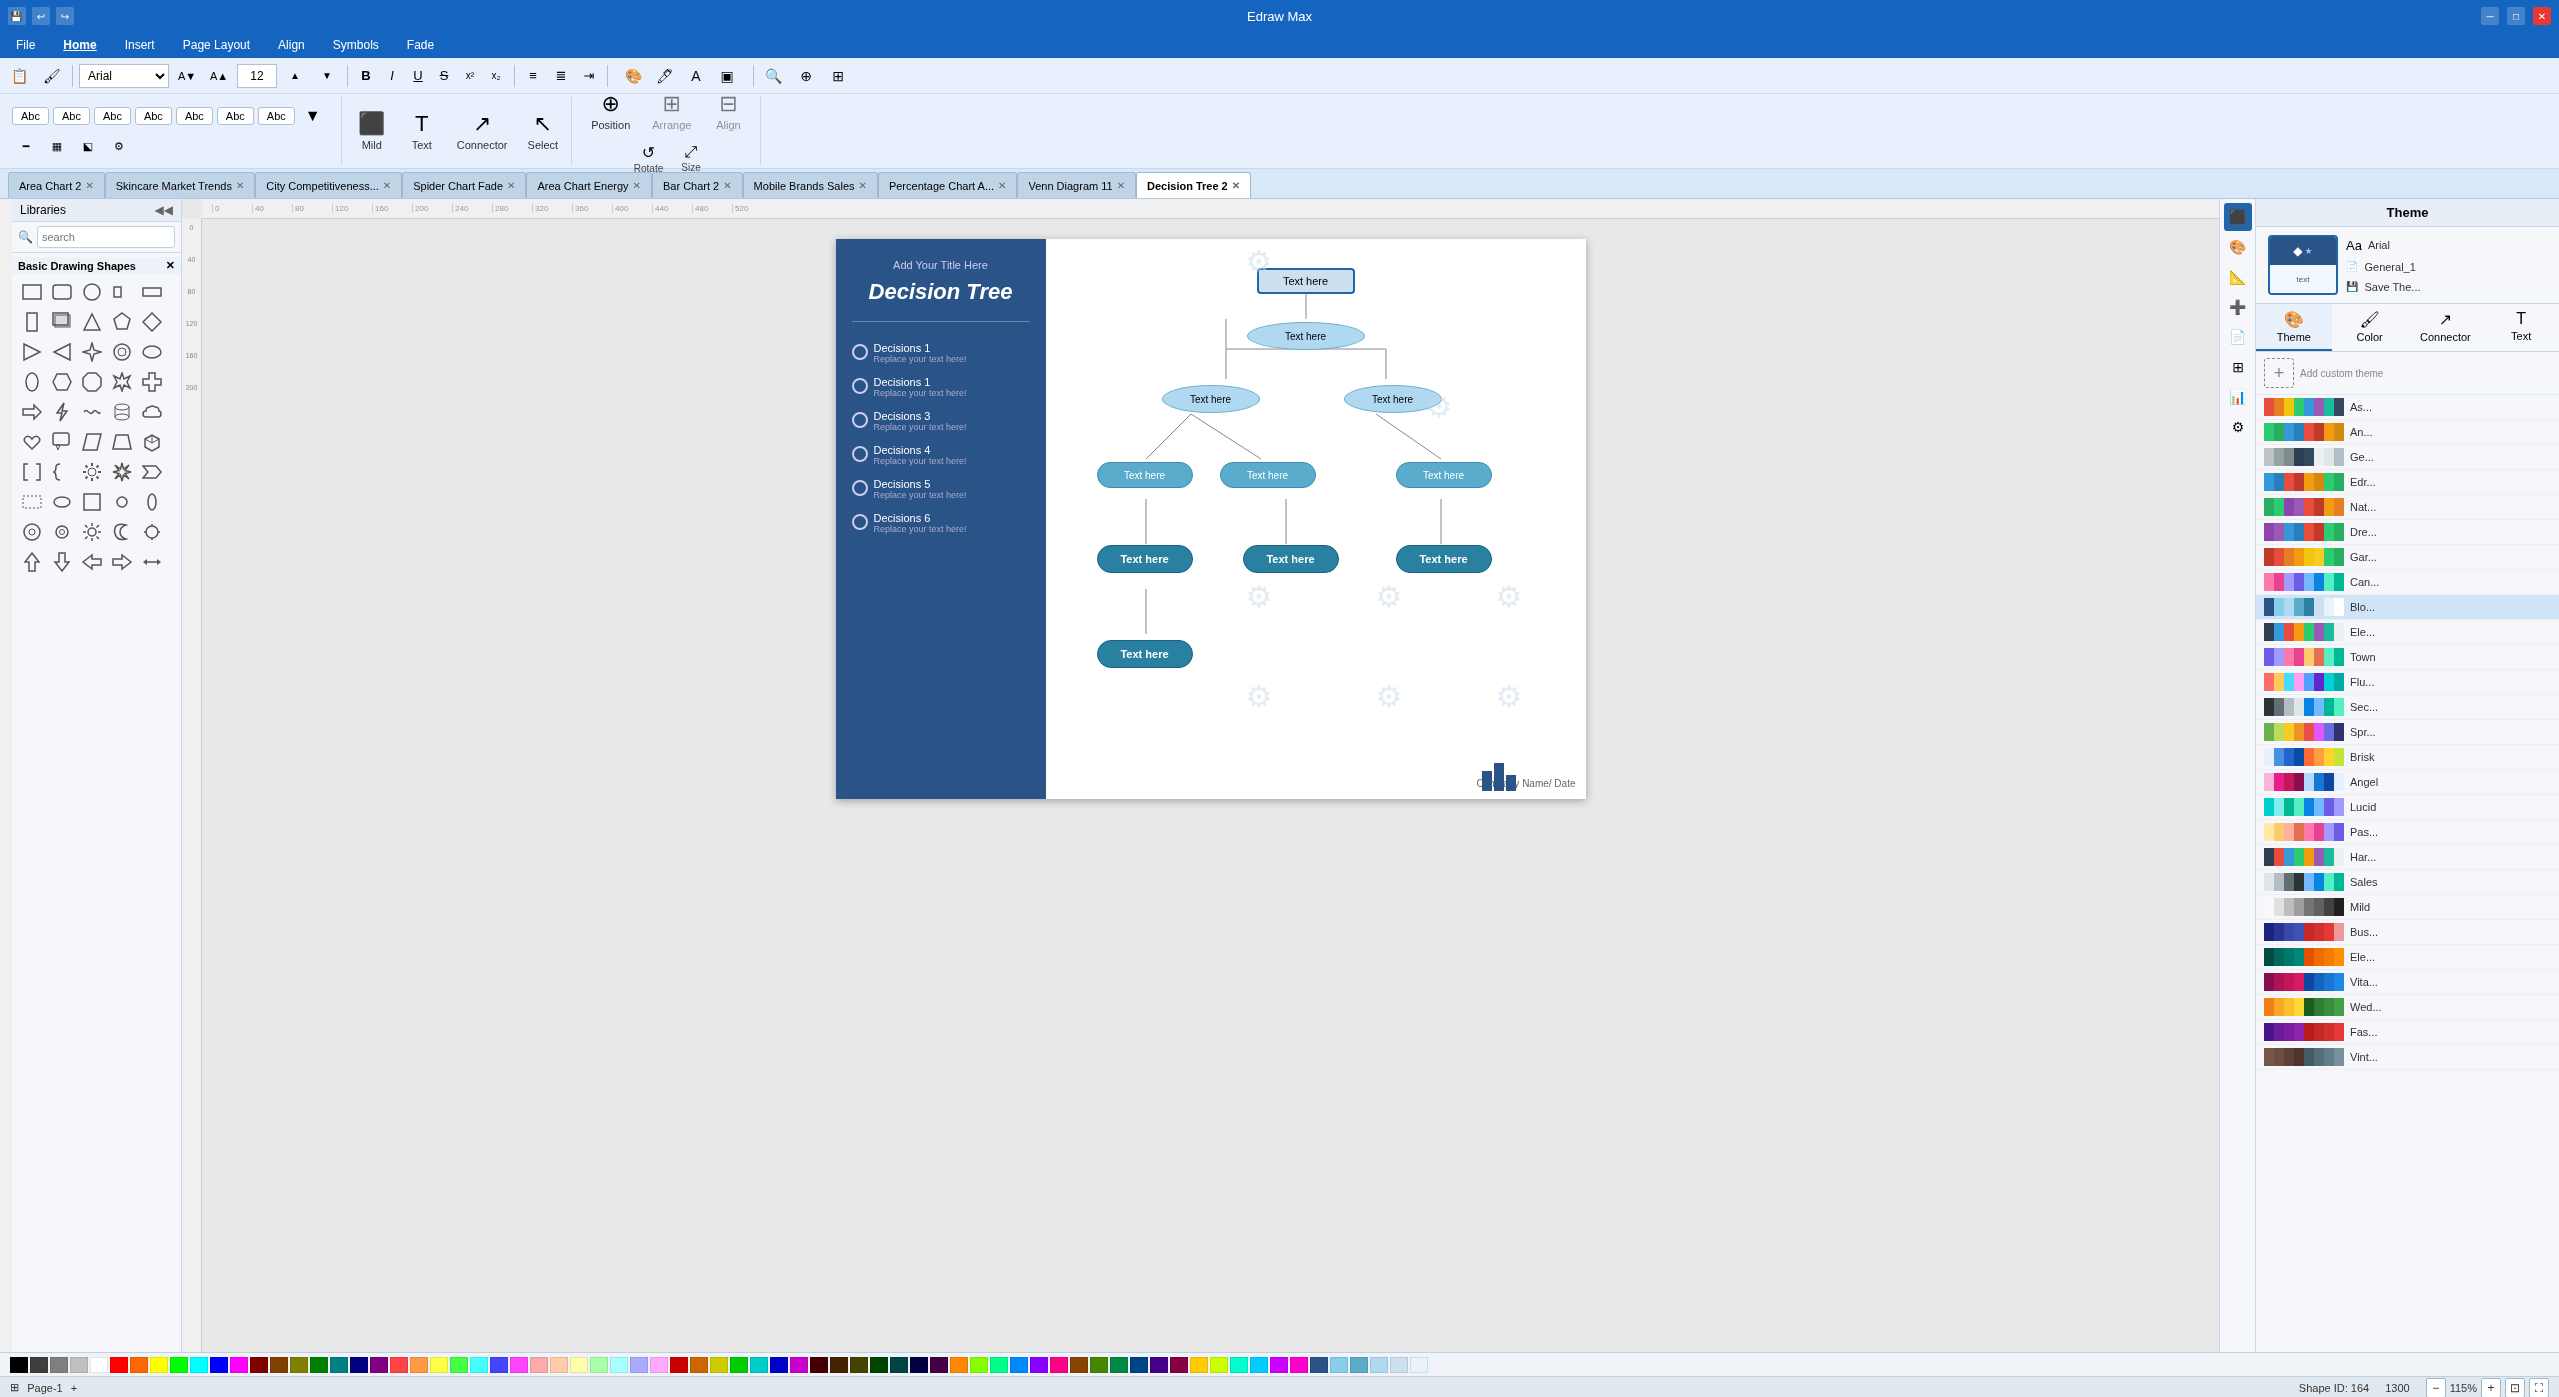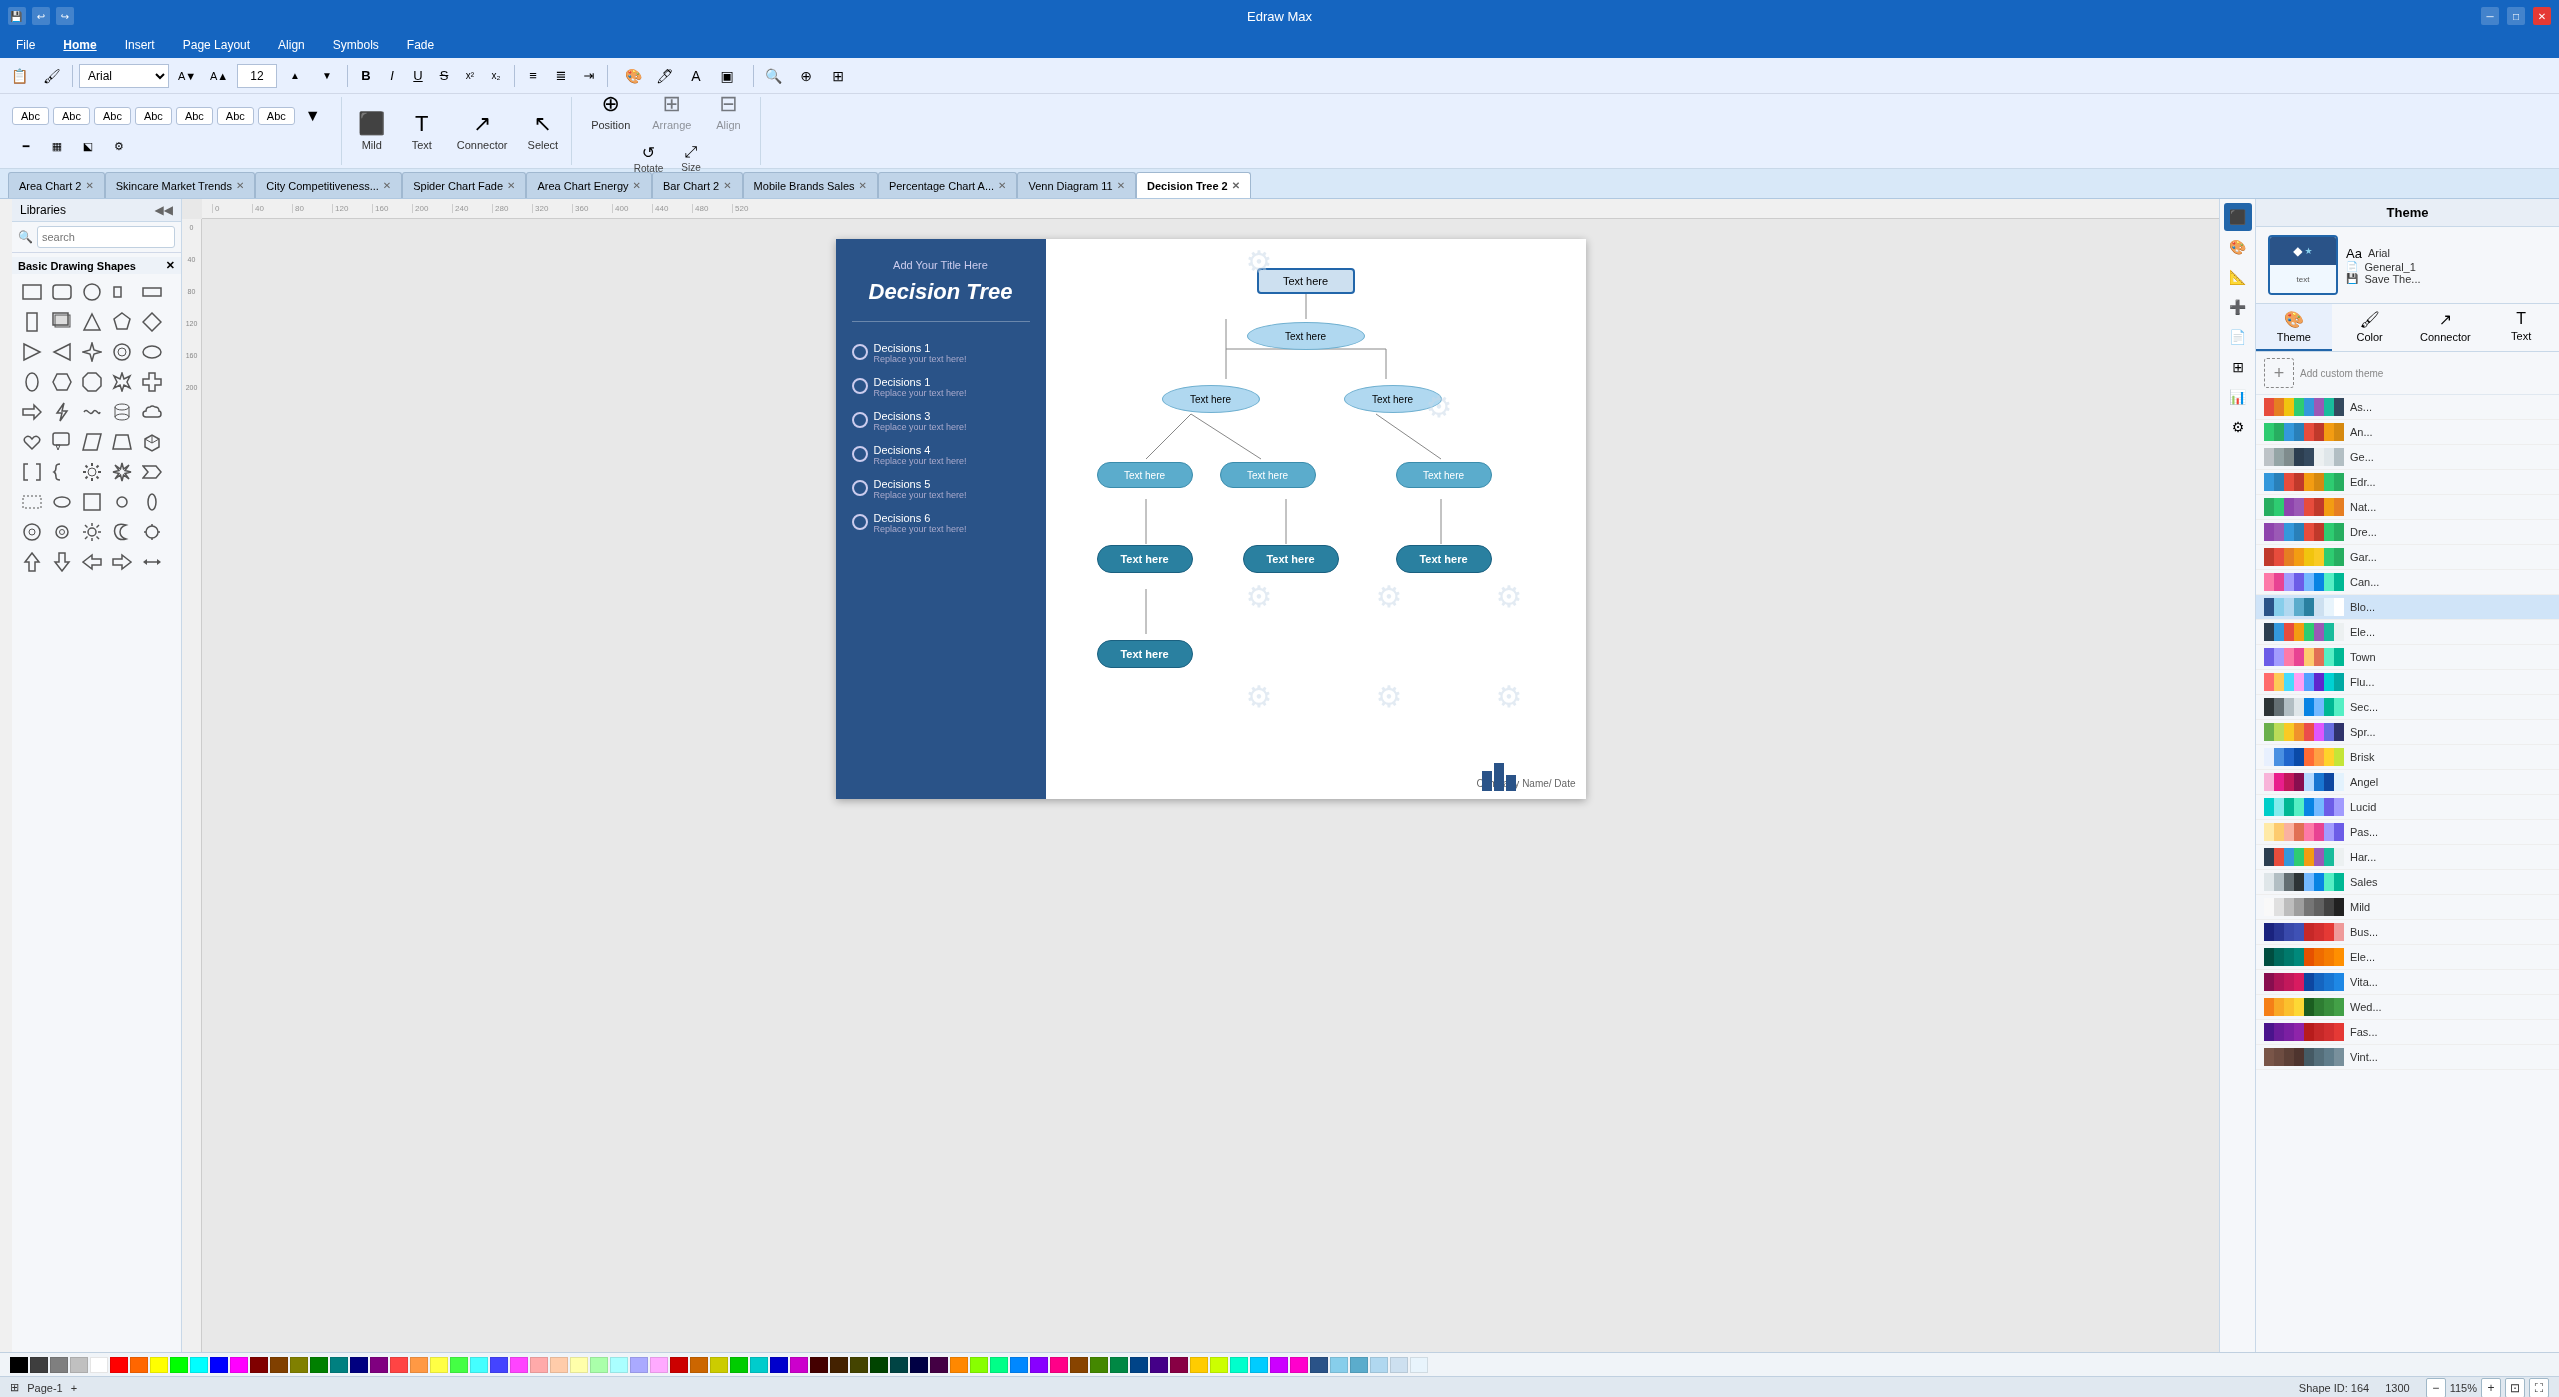--- a/index.html
+++ b/index.html
@@ -1141,21 +1141,21 @@
         </div>
 
         <div class="theme-preview">
           <div class="theme-card active">
             <div style="background:#2a5388; height:28px; display:flex; align-items:center; justify-content:center;">
               <span style="font-size:12px; color:white;">◆</span>
               <span style="font-size:9px; color:#87ceeb; margin-left:2px;">★</span>
             </div>
             <div style="background:#f0f8ff; flex:1; display:flex; align-items:center; justify-content:center; font-size:8px; color:#555;">text</div>
           </div>
-          <div style="display:flex; flex-direction:column; gap:0; justify-content:flex-end;">
+          <div style="display:flex; flex-direction:column; gap:8px; justify-content:flex-end;">
             <div style="display:flex; align-items:center; gap:6px; cursor:pointer;">
               <span style="font-size:13px;">Aa</span>
               <span style="font-size:11px; color:#333;">Arial</span>
             </div>
             <div style="display:flex; align-items:center; gap:6px; cursor:pointer;">
               <span style="font-size:10px;">📄</span>
               <span style="font-size:11px; color:#333;">General_1</span>
             </div>
             <div style="display:flex; align-items:center; gap:6px; cursor:pointer;">
               <span style="font-size:10px;">💾</span>

